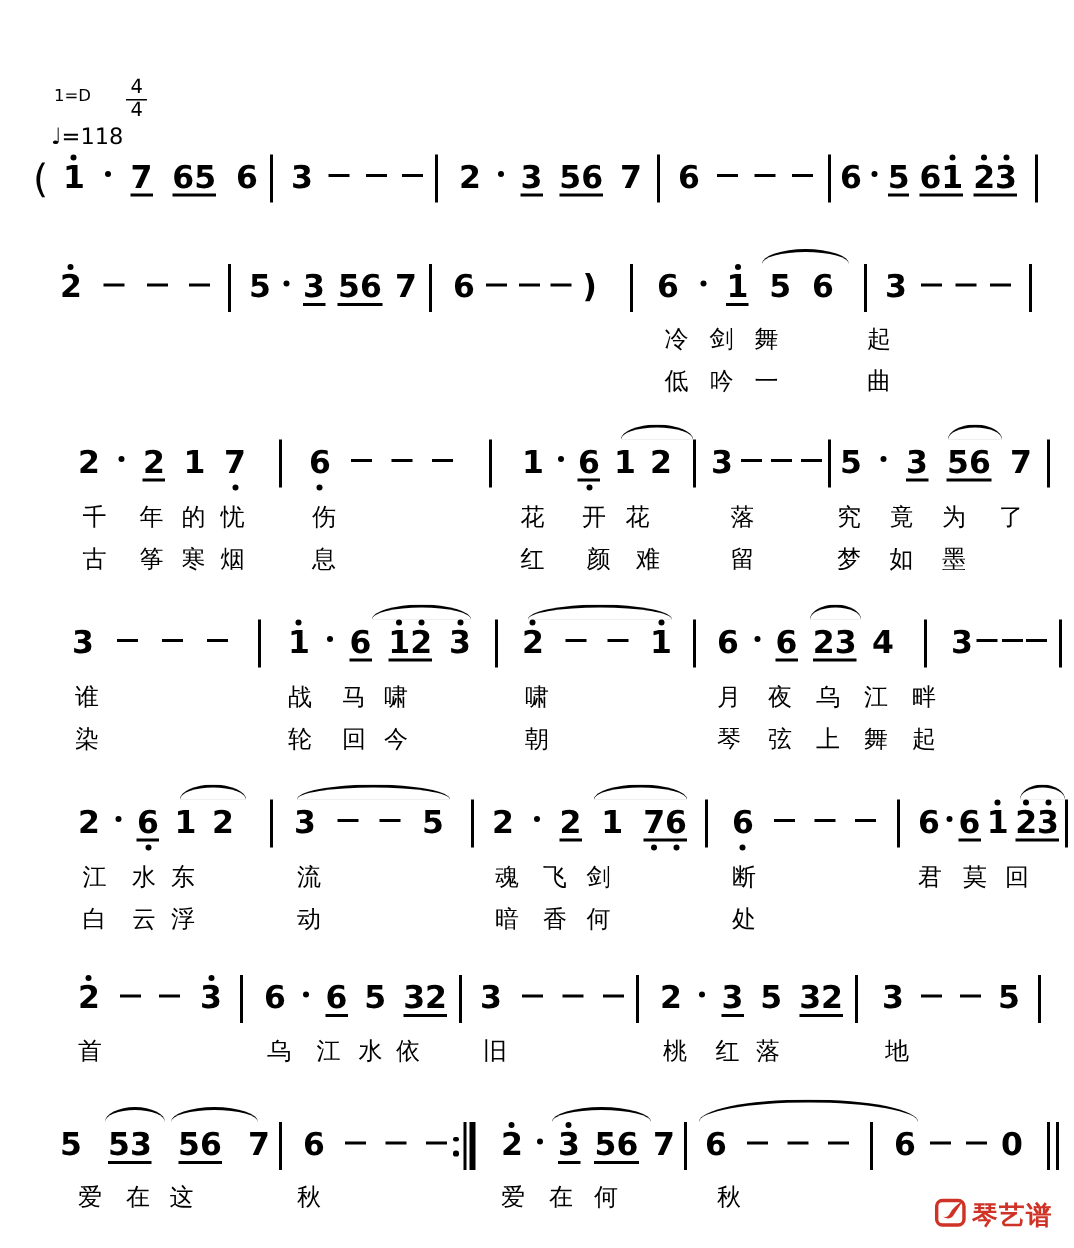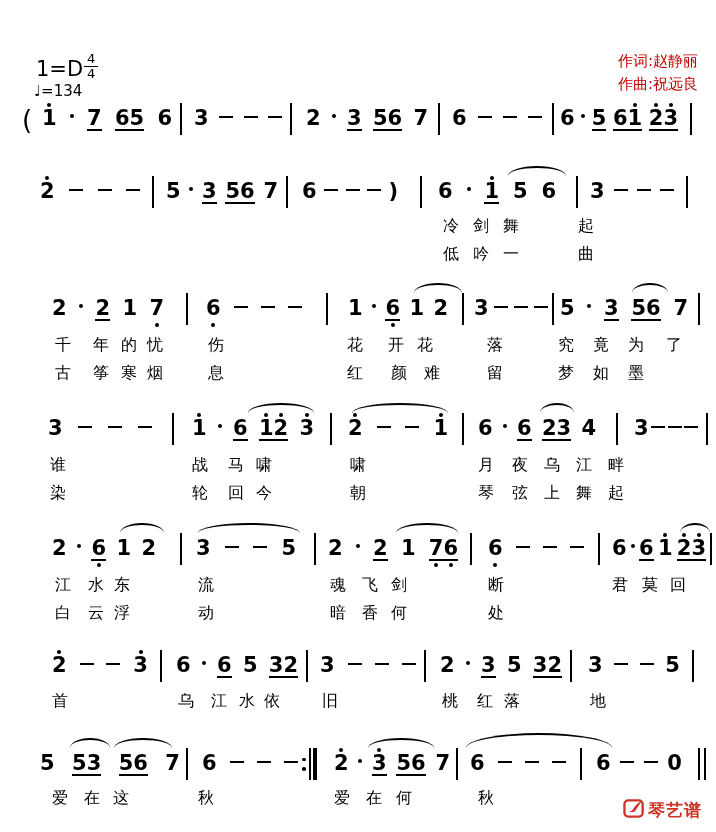--- a/index.html
+++ b/index.html
@@ -8,21 +8,21 @@
     position: relative; width: 716px; height: 832px; margin: 0 auto;
     background: #ffffff; overflow: hidden;
     font-family: "DejaVu Sans", sans-serif; color:#000;
   }
   
   .title {
     position: absolute; top: 10px; left: 0; width: 100%;
     text-align: center; font-size: 31px; letter-spacing: 2px; word-spacing: 26px;
     font-weight: 500;
   }
-  .keyblock { position: absolute; left: 36px; top: 57px; font-size: 21px; }
+  .keyblock { position: absolute; left: 36px; top: 57px; font-size: 11px; }
   .meter { position: absolute; left: 84px; top: 52px; font-size: 13px; text-align: center; line-height: 1.1; }
   .meter .den { border-top: 1.5px solid #000; padding: 0 3px; }
   .tempo { position: absolute; left: 34px; top: 82px; font-size: 15px; }
   .credits { position: absolute; right: 18px; top: 50px; font-size: 15px; line-height: 1.55; text-align: left; }
   
   #score { position: absolute; left: 0; top: 0; width: 716px; height: 832px; }
   .system { position: absolute; left: 0; width: 716px; height: 0; }
   .measure { position: absolute; top: 0; display: flex; justify-content: space-between; align-items: baseline; }
   .grp { display: flex; align-items: baseline; }
   .grp.under { border-bottom: 2px solid #000; }
@@ -56,26 +56,22 @@
 </head>
 <body>
 
 <div class="page">
 
   <div class="keyblock">1=D</div>
   <div class="meter">
     <div class="num">4</div>
     <div class="den">4</div>
   </div>
-  <div class="tempo">♩=134</div>
+  <div class="tempo">♩=118</div>
 
-  <div class="credits" style="color: rgb(192, 0, 0);">
-    <div>作词:赵静丽</div>
-    <div>作曲:祝远良</div>
-  </div>
 
   <div id="score">
       <div class="system" style="top: 108px;">
         <div class="paren" style="left: 22px;">(</div>
         <div class="measure" style="left: 42px; width: 130px;">
           <div class="grp">
             <div class="note hi">1</div>
           </div>
           <div class="durdot"></div>
           <div class="grp under">

